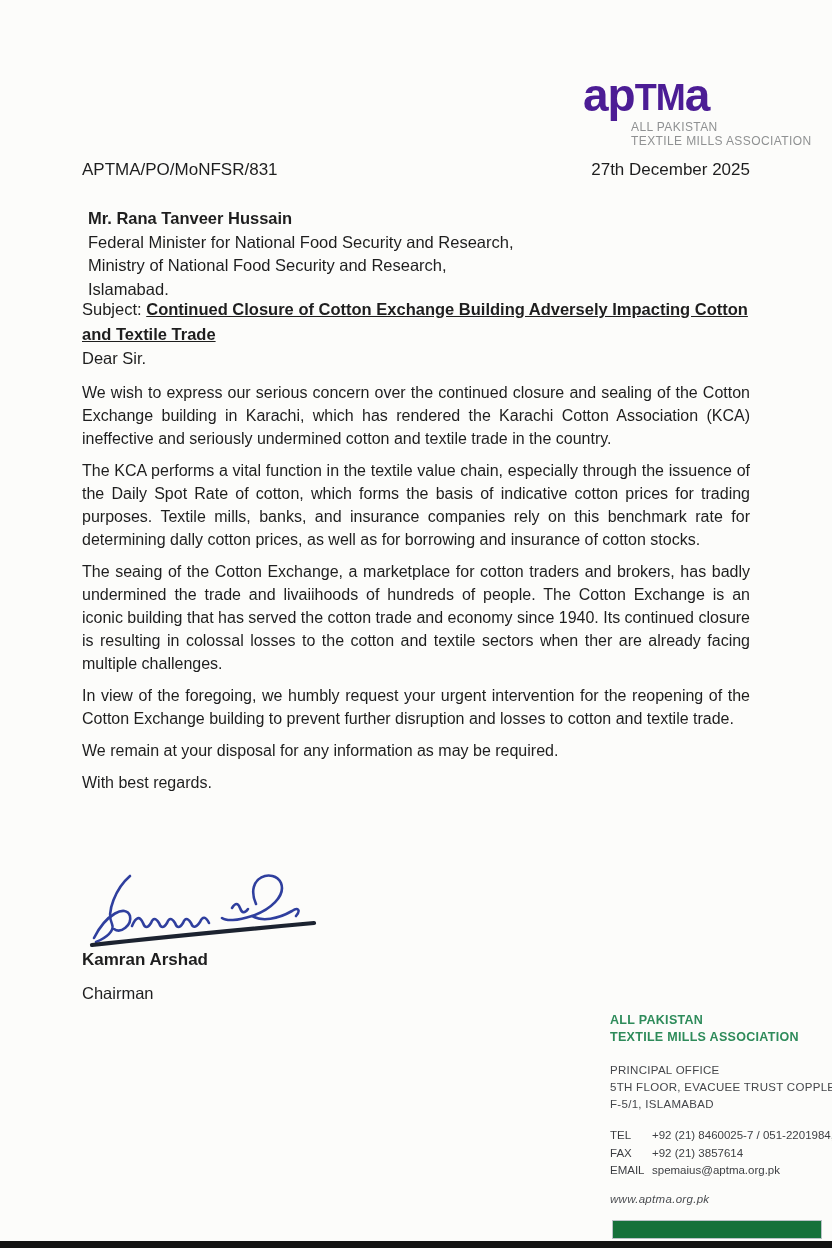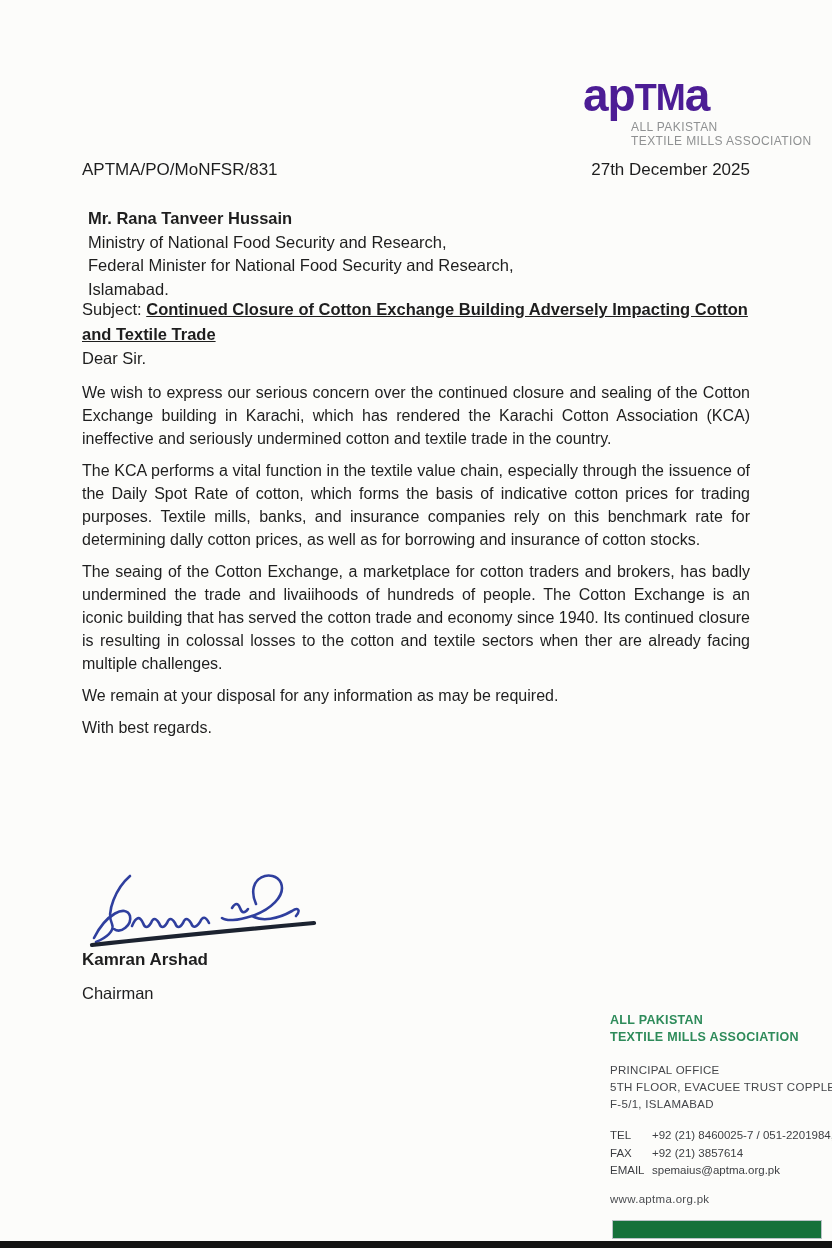--- a/index.html
+++ b/index.html
@@ -29,21 +29,21 @@
   .bodytext p{margin:0 0 9px 0;font-size:16px;line-height:23px;text-align:justify;}
   
   .sig{position:absolute;left:84px;top:868px;}
   .signame{position:absolute;left:82px;top:950px;font-size:17px;font-weight:700;}
   .sigtitle{position:absolute;left:82px;top:984px;font-size:16.5px;}
   
   .f-org{position:absolute;left:610px;top:1012px;color:#2e8b5a;font-size:12.5px;line-height:17px;font-weight:600;letter-spacing:.3px;white-space:nowrap;}
   .f-office{position:absolute;left:610px;top:1062px;color:#44464a;font-size:11.5px;line-height:17px;letter-spacing:.3px;white-space:nowrap;}
   .f-contact{position:absolute;left:610px;top:1127px;color:#3c3e42;font-size:11.5px;line-height:17.5px;white-space:nowrap;}
   .f-contact .lbl{display:inline-block;width:42px;}
-  .f-web{position:absolute;left:610px;top:1193px;color:#4a4c50;font-size:11.5px;letter-spacing:.3px;}
+  .f-web{position:absolute;left:610px;top:1193px;color:#4a4c50;font-size:11.5px;letter-spacing:.3px;font-style:italic;}
   .f-bar{position:absolute;left:612px;top:1220px;width:208px;height:17px;background:#15713a;border:1px solid #b9c3c7;}
   .f-strip{position:absolute;left:0;top:1241px;width:832px;height:7px;background:#131313;}
 </style>
 </head>
 <body>
 
 <div class="logo">
   <div class="wordmark"><span class="wm-big">ap</span><span class="wm-mid">TM</span><span class="wm-big">a</span></div>
   <div class="logo-tag">
     <div>ALL PAKISTAN</div>
@@ -51,35 +51,36 @@
   </div>
 </div>
 
 <div class="refrow">
   <span>APTMA/PO/MoNFSR/831</span>
   <span>27th December 2025</span>
 </div>
 
 <div class="recipient">
   <div class="name">Mr. Rana Tanveer Hussain</div>
+  <div>Federal Minister for National Food Security and Research,</div>
   <div>Ministry of National Food Security and Research,</div>
-  <div>Federal Minister for National Food Security and Research,</div>
   <div>Islamabad.</div>
 </div>
 
 <div class="subject">
   <span>Subject: </span><span class="stext">Continued Closure of Cotton Exchange Building Adversely Impacting Cotton and Textile Trade</span>
 </div>
 
 <div class="salutation">Dear Sir.</div>
 
 <div class="bodytext">
   <p>We wish to express our serious concern over the continued closure and sealing of the Cotton Exchange building in Karachi, which has rendered the Karachi Cotton Association (KCA) ineffective and seriously undermined cotton and textile trade in the country.</p>
   <p>The KCA performs a vital function in the textile value chain, especially through the issuence of the Daily Spot Rate of cotton, which forms the basis of indicative cotton prices for trading purposes. Textile mills, banks, and insurance companies rely on this benchmark rate for determining dally cotton prices, as well as for borrowing and insurance of cotton stocks.</p>
   <p>The seaing of the Cotton Exchange, a marketplace for cotton traders and brokers, has badly undermined the trade and livaiihoods of hundreds of people. The Cotton Exchange is an iconic building that has served the cotton trade and economy since 1940. Its continued closure is resulting in colossal losses to the cotton and textile sectors when ther are already facing multiple challenges.</p>
+  <p>In view of the foregoing, we humbly request your urgent intervention for the reopening of the Cotton Exchange building to prevent further disruption and losses to cotton and textile trade.</p>
   <p>We remain at your disposal for any information as may be required.</p>
   <p>With best regards.</p>
 </div>
 
 <div class="sig">
   <svg width="250" height="88" viewBox="0 0 250 88">
     <g fill="none" stroke="#2f3f9e" stroke-width="2.6" stroke-linecap="round">
       <path d="M46,8 C32,20 22,44 28,56 C31,63 22,70 12,74"></path>
       <path d="M10,70 C22,46 42,36 46,48 C48,57 37,66 30,61"></path>
       <path d="M48,58 q6,-14 11,-3 q3,8 8,0 q3,-8 8,0 q3,8 8,0 q3,-8 8,0 q3,8 8,0 q3,-8 8,0 q3,8 9,-1 q4,-9 9,1"></path>

